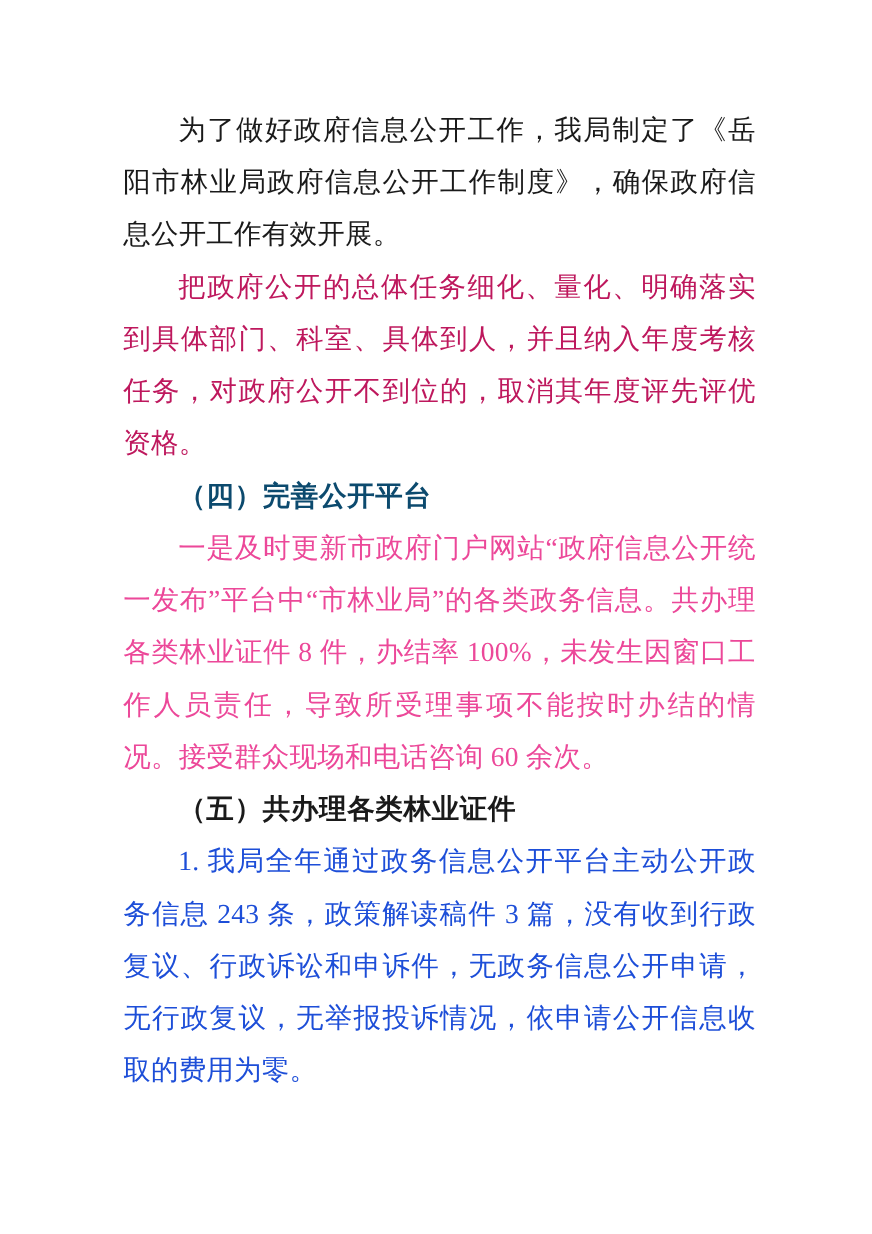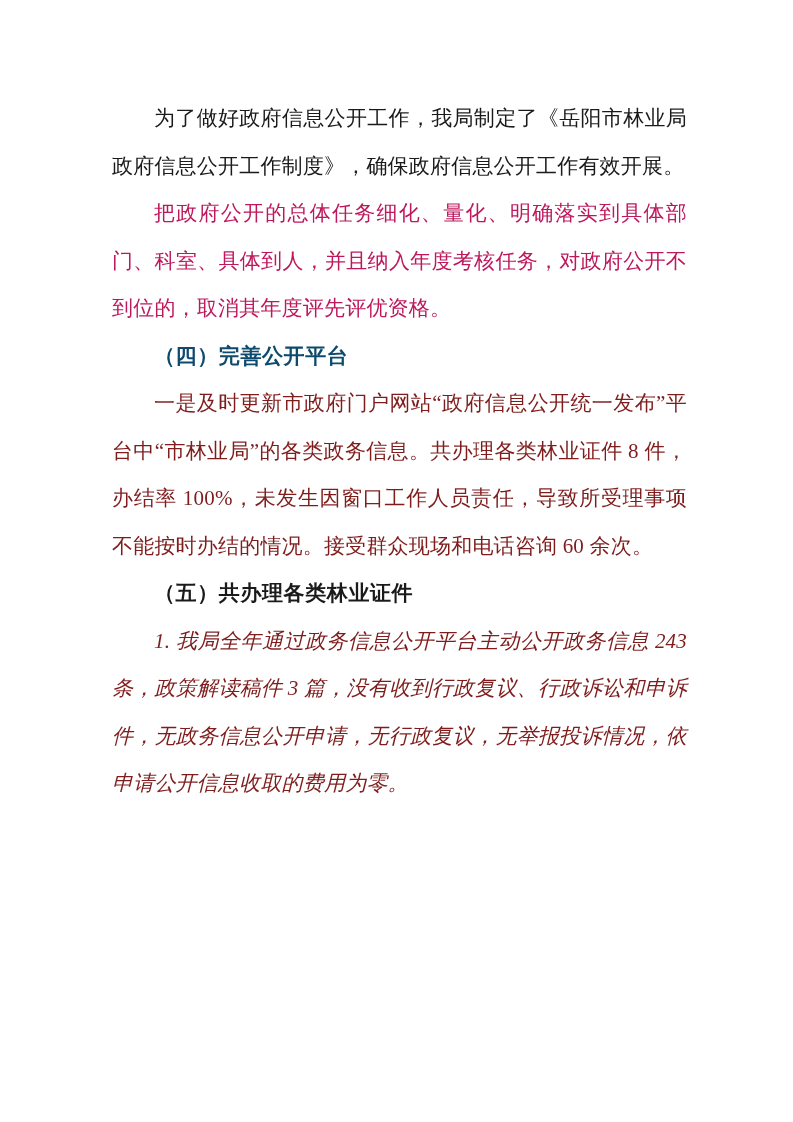--- a/index.html
+++ b/index.html
@@ -15,21 +15,21 @@
     background: #ffffff;
     padding: 95px 106px 0 112px;
     overflow: hidden;
   }
   .doc {
     width: 100%;
   }
   .doc .para,
   .doc .heading {
     font-family: "Liberation Serif", "DejaVu Serif", serif;
-    font-size: 21px;
+    font-size: 25px;
     line-height: 47.5px;
     letter-spacing: 0.2px;
     color: #1a1a1a;
     text-indent: 2em;
     text-align: justify;
     line-break: strict;
     margin: 0;
   }
   .doc .heading {
     font-weight: bold;
@@ -38,17 +38,17 @@
   }
 </style>
 </head>
 <body>
 
 <div class="page" style="background: rgb(255, 255, 255);">
   <div class="doc" id="doc-content">
       <p class="para" style="color: rgb(26, 26, 26);">为了做好政府信息公开工作，我局制定了《岳阳市林业局政府信息公开工作制度》，确保政府信息公开工作有效开展。</p>
       <p class="para" style="color: #be185d;">把政府公开的总体任务细化、量化、明确落实到具体部门、科室、具体到人，并且纳入年度考核任务，对政府公开不到位的，取消其年度评先评优资格。</p>
       <h3 class="heading" style="color: #0c4a6e;">（四）完善公开平台</h3>
-      <p class="para" style="color: #7f1d1d;">一是及时更新市政府门户网站“政府信息公开统一发布”平台中“市林业局”的各类政务信息。共办理各类林业证件 8 件，办结率 100%，未发生因窗口工作人员责任，导致所受理事项不能按时办结的情况。接受群众现场和电话咨询 60 余次。</p>
+      <p class="para" style="color: #ec4899;">一是及时更新市政府门户网站“政府信息公开统一发布”平台中“市林业局”的各类政务信息。共办理各类林业证件 8 件，办结率 100%，未发生因窗口工作人员责任，导致所受理事项不能按时办结的情况。接受群众现场和电话咨询 60 余次。</p>
       <h3 class="heading" style="color: rgb(26, 26, 26);">（五）共办理各类林业证件</h3>
-      <p class="para" style="color: #7f1d1d; font-style: italic;">1. 我局全年通过政务信息公开平台主动公开政务信息 243 条，政策解读稿件 3 篇，没有收到行政复议、行政诉讼和申诉件，无政务信息公开申请，无行政复议，无举报投诉情况，依申请公开信息收取的费用为零。</p>
+      <p class="para" style="color: #1d4ed8;">1. 我局全年通过政务信息公开平台主动公开政务信息 243 条，政策解读稿件 3 篇，没有收到行政复议、行政诉讼和申诉件，无政务信息公开申请，无行政复议，无举报投诉情况，依申请公开信息收取的费用为零。</p>
     </div>
 </div>
 
 </body></html>

